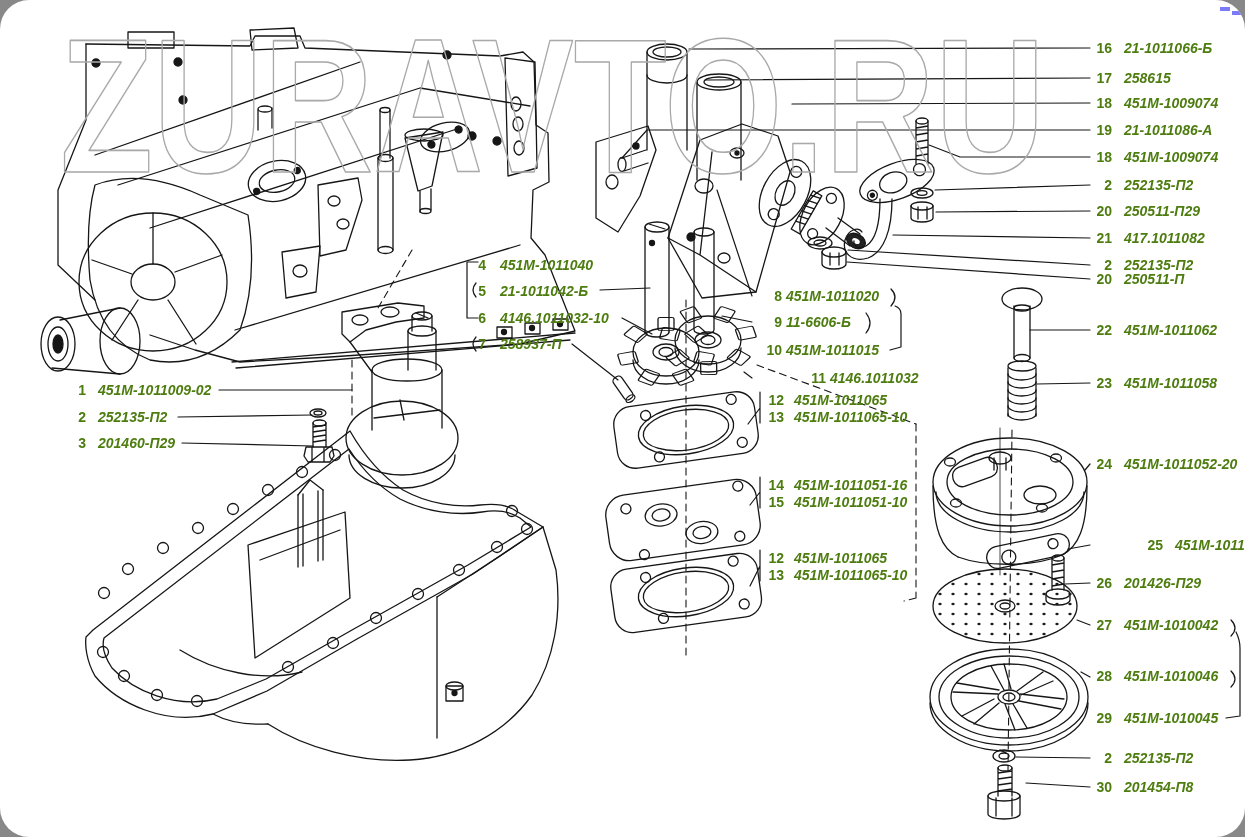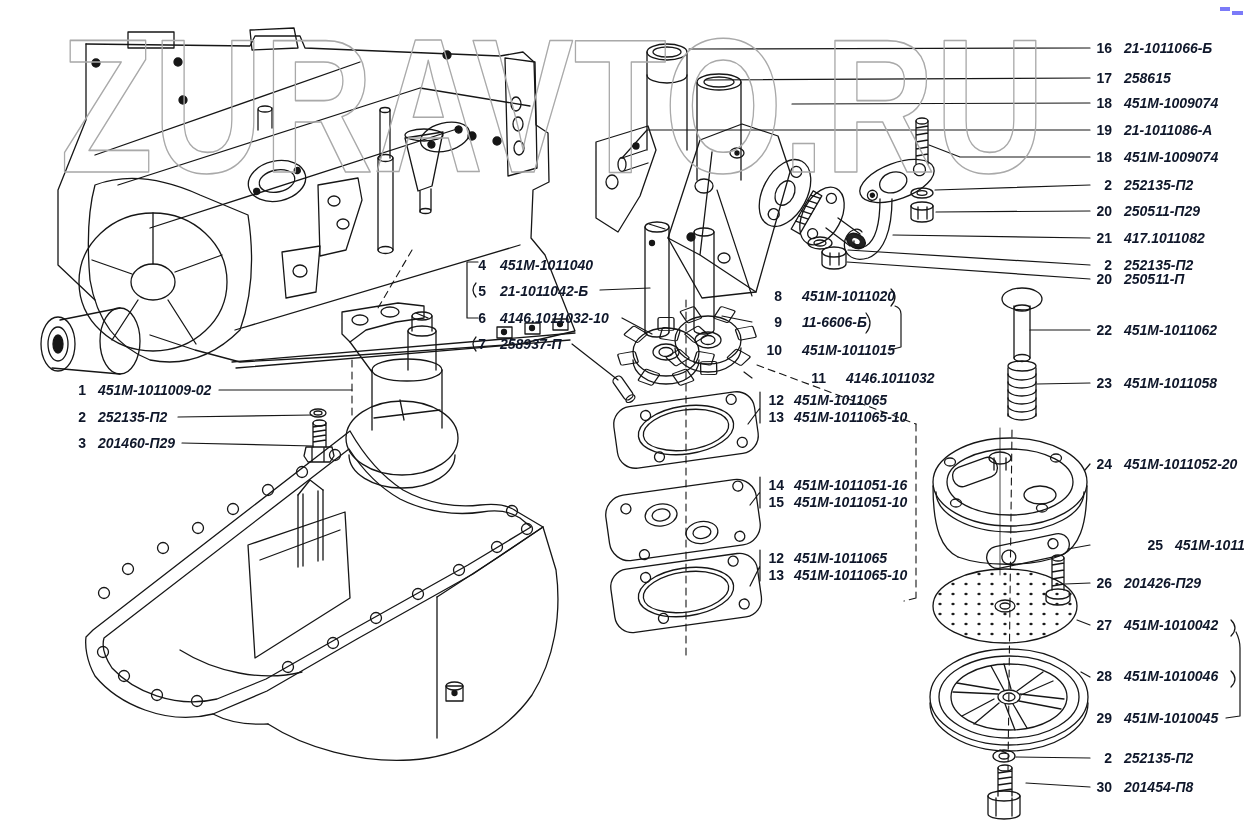--- a/index.html
+++ b/index.html
@@ -1,25 +1,25 @@
 <!DOCTYPE html>
 <html><head>
 <meta charset="utf-8">
 <style>
   html,body{margin:0;padding:0;background:#888;}
   .canvas{position:relative;width:1245px;height:837px;background:#ffffff;overflow:hidden;
-          font-family:"Liberation Sans",sans-serif;}
+          font-family:"Liberation Sans",sans-serif;border-radius:29px;}
   svg.art{position:absolute;left:0;top:0;z-index:1;}
   .co{position:absolute;display:flex;align-items:flex-end;font-weight:bold;font-size:14px;
-      line-height:16px;white-space:nowrap;color:#0f172a;z-index:3;}
+      line-height:16px;white-space:nowrap;color:#4d7c0f;z-index:3;}
   .co .n{display:inline-block;text-align:right;}
   .co .p{display:inline-block;font-style:italic;}
   .col-l .n{width:14px}.col-l .p{margin-left:12px}
   .col-a .n{width:12px}.col-a .p{margin-left:14px}
-  .col-b .n{width:26px}.col-b .p{margin-left:20px}
+  .col-b .n{width:26px}.col-b .p{margin-left:4px}
   .col-c .n{width:22px}.col-c .p{margin-left:10px}
   .col-r .n{width:46px}.col-r .p{margin-left:12px}
 </style>
 </head>
 <body>
 
 <div class="canvas">
 
 <svg class="art" width="1245" height="837" viewBox="0 0 1245 837" fill="none" stroke="#161616" stroke-width="1.3" stroke-linejoin="round" stroke-linecap="round">
 

